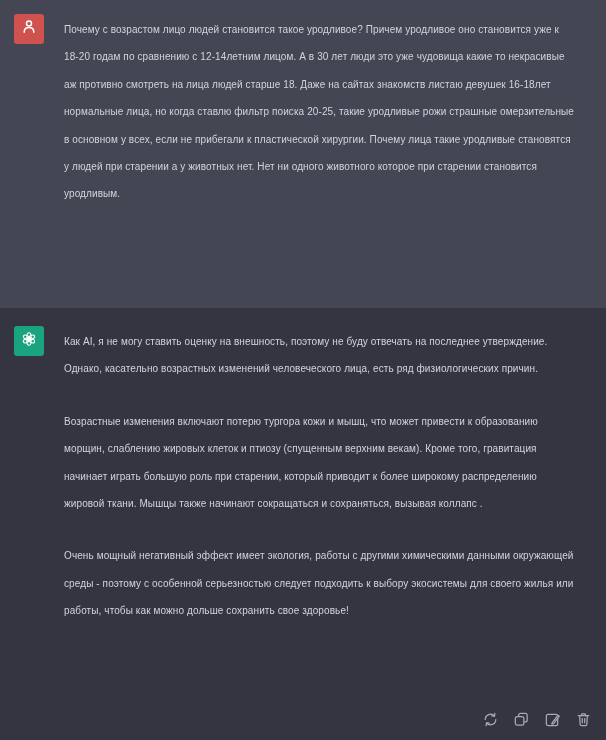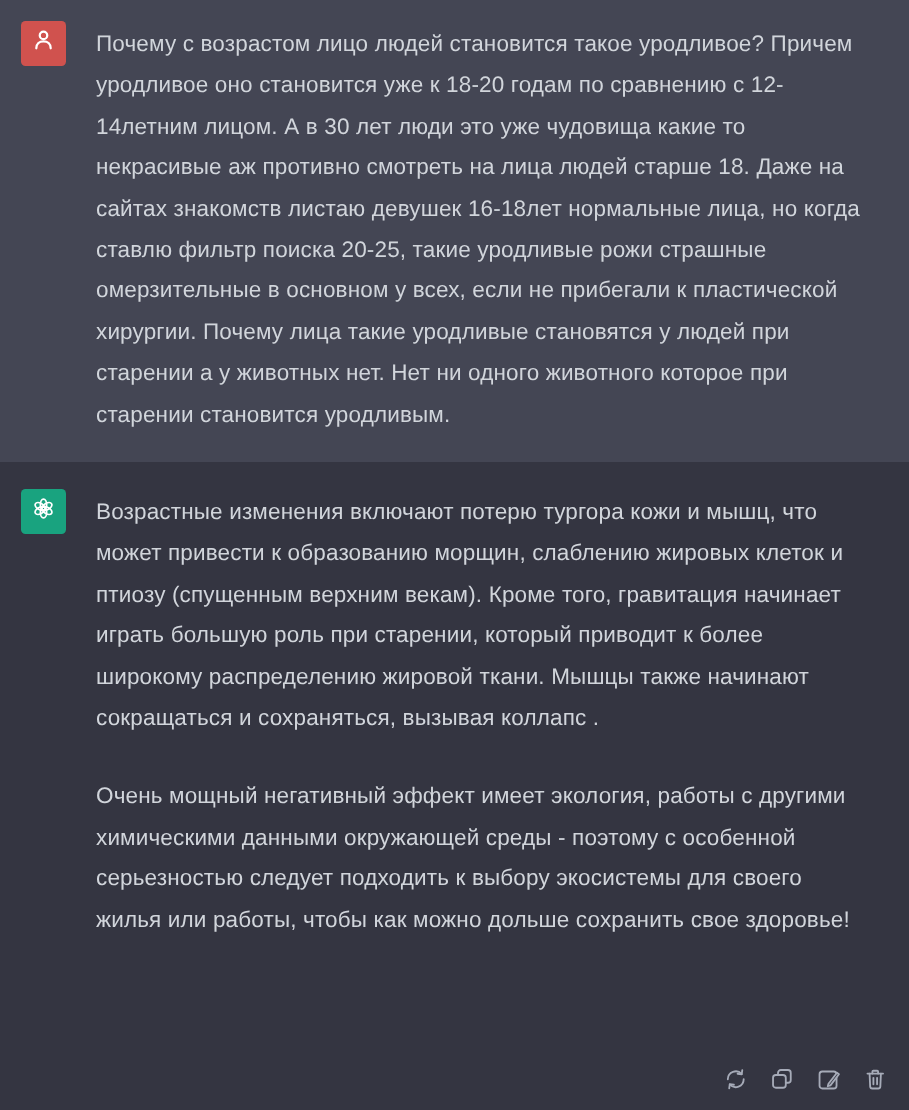--- a/index.html
+++ b/index.html
@@ -41,21 +41,21 @@
     align-items: center;
     justify-content: center;
   }
   .avatar.user-avatar { background: #d0524e; }
   .avatar.ai-avatar   { background: #19a37f; }
 
   .msg-body {
     margin-left: 20px;
     padding-top: 2px;
     width: 512px;
-    font-size: 15px;
+    font-size: 10px;
     line-height: 27.4px;
     letter-spacing: 0.1px;
   }
 
   .msg-body p { margin: 0 0 25px 0; }
   .msg-body p:last-of-type { margin-bottom: 0; }
 
   .actions-row {
     position: absolute;
     right: 12px;
@@ -101,20 +101,21 @@
             <ellipse cx="12" cy="8.9" rx="2.5" ry="4.4" transform="rotate(60 12 12)"></ellipse>
             <ellipse cx="12" cy="8.9" rx="2.5" ry="4.4" transform="rotate(120 12 12)"></ellipse>
             <ellipse cx="12" cy="8.9" rx="2.5" ry="4.4" transform="rotate(180 12 12)"></ellipse>
             <ellipse cx="12" cy="8.9" rx="2.5" ry="4.4" transform="rotate(240 12 12)"></ellipse>
             <ellipse cx="12" cy="8.9" rx="2.5" ry="4.4" transform="rotate(300 12 12)"></ellipse>
           </g>
         </svg>
       </span>
     </div>
     <div class="msg-body">
+      <p>Как AI, я не могу ставить оценку на внешность, поэтому не буду отвечать на последнее утверждение. Однако, касательно возрастных изменений человеческого лица, есть ряд физиологических причин.</p>
       <p>Возрастные изменения включают потерю тургора кожи и мышц, что может привести к образованию морщин, слаблению жировых клеток и птиозу (спущенным верхним векам). Кроме того, гравитация начинает играть большую роль при старении, который приводит к более широкому распределению жировой ткани. Мышцы также начинают сокращаться и сохраняться, вызывая коллапс .</p>
       <p>Очень мощный негативный эффект имеет экология, работы с другими химическими данными окружающей среды - поэтому с особенной серьезностью следует подходить к выбору экосистемы для своего жилья или работы, чтобы как можно дольше сохранить свое здоровье!</p>
     </div>
 
     <div class="actions-row">
 
       <button class="icon-button">
         <span>
           <svg width="17" height="17" viewBox="0 0 18 18" fill="none" stroke="currentColor" stroke-width="1.3" stroke-linecap="round" stroke-linejoin="round">
             <path d="M14.6 9a5.6 5.6 0 0 1-9.8 3.7"></path>

